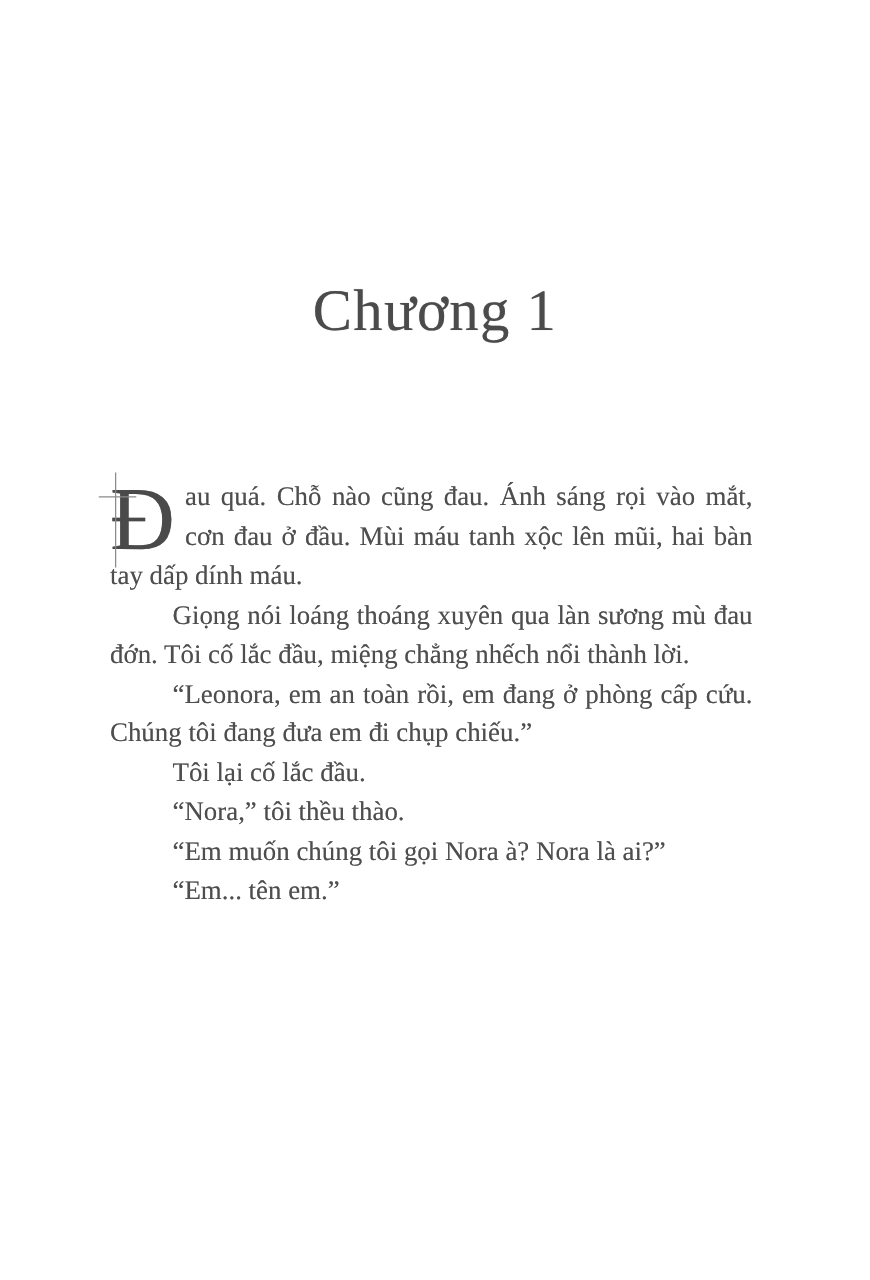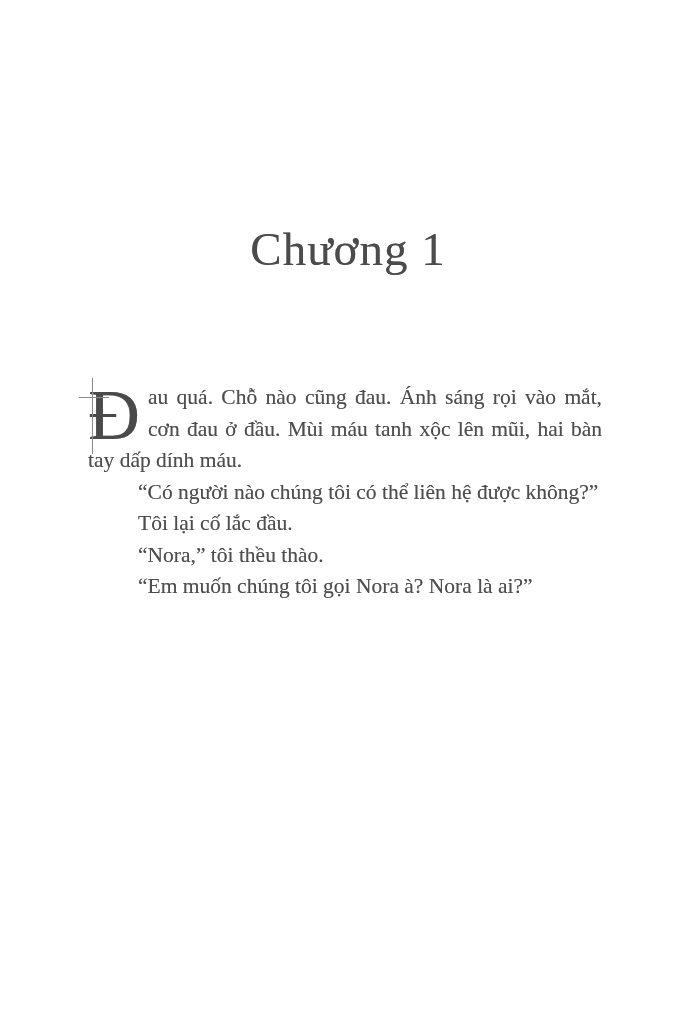--- a/index.html
+++ b/index.html
@@ -79,18 +79,20 @@
     background: #8a8a8a;
   }
 </style>
 </head>
 <body>
 
 <div class="page">
   <h1 class="chapter-title">Chương 1</h1>
   <div class="body-text" id="paragraphs">
       <p class="first"><span class="dropcap">Đ</span>au quá. Chỗ nào cũng đau. Ánh sáng rọi vào mắt, cơn đau ở đầu. Mùi máu tanh xộc lên mũi, hai bàn tay dấp dính máu.</p>
-      <p>“Có người nào chúng tôi có thể liên hệ được không?”</p>
+      <p>Giọng nói loáng thoáng xuyên qua làn sương mù đau đớn. Tôi cố lắc đầu, miệng chẳng nhếch nổi thành lời.</p>
+      <p>“Leonora, em an toàn rồi, em đang ở phòng cấp cứu. Chúng tôi đang đưa em đi chụp chiếu.”</p>
       <p>Tôi lại cố lắc đầu.</p>
       <p>“Nora,” tôi thều thào.</p>
       <p>“Em muốn chúng tôi gọi Nora à? Nora là ai?”</p>
+      <p>“Em... tên em.”</p>
     </div>
 </div>
 
 </body></html>

